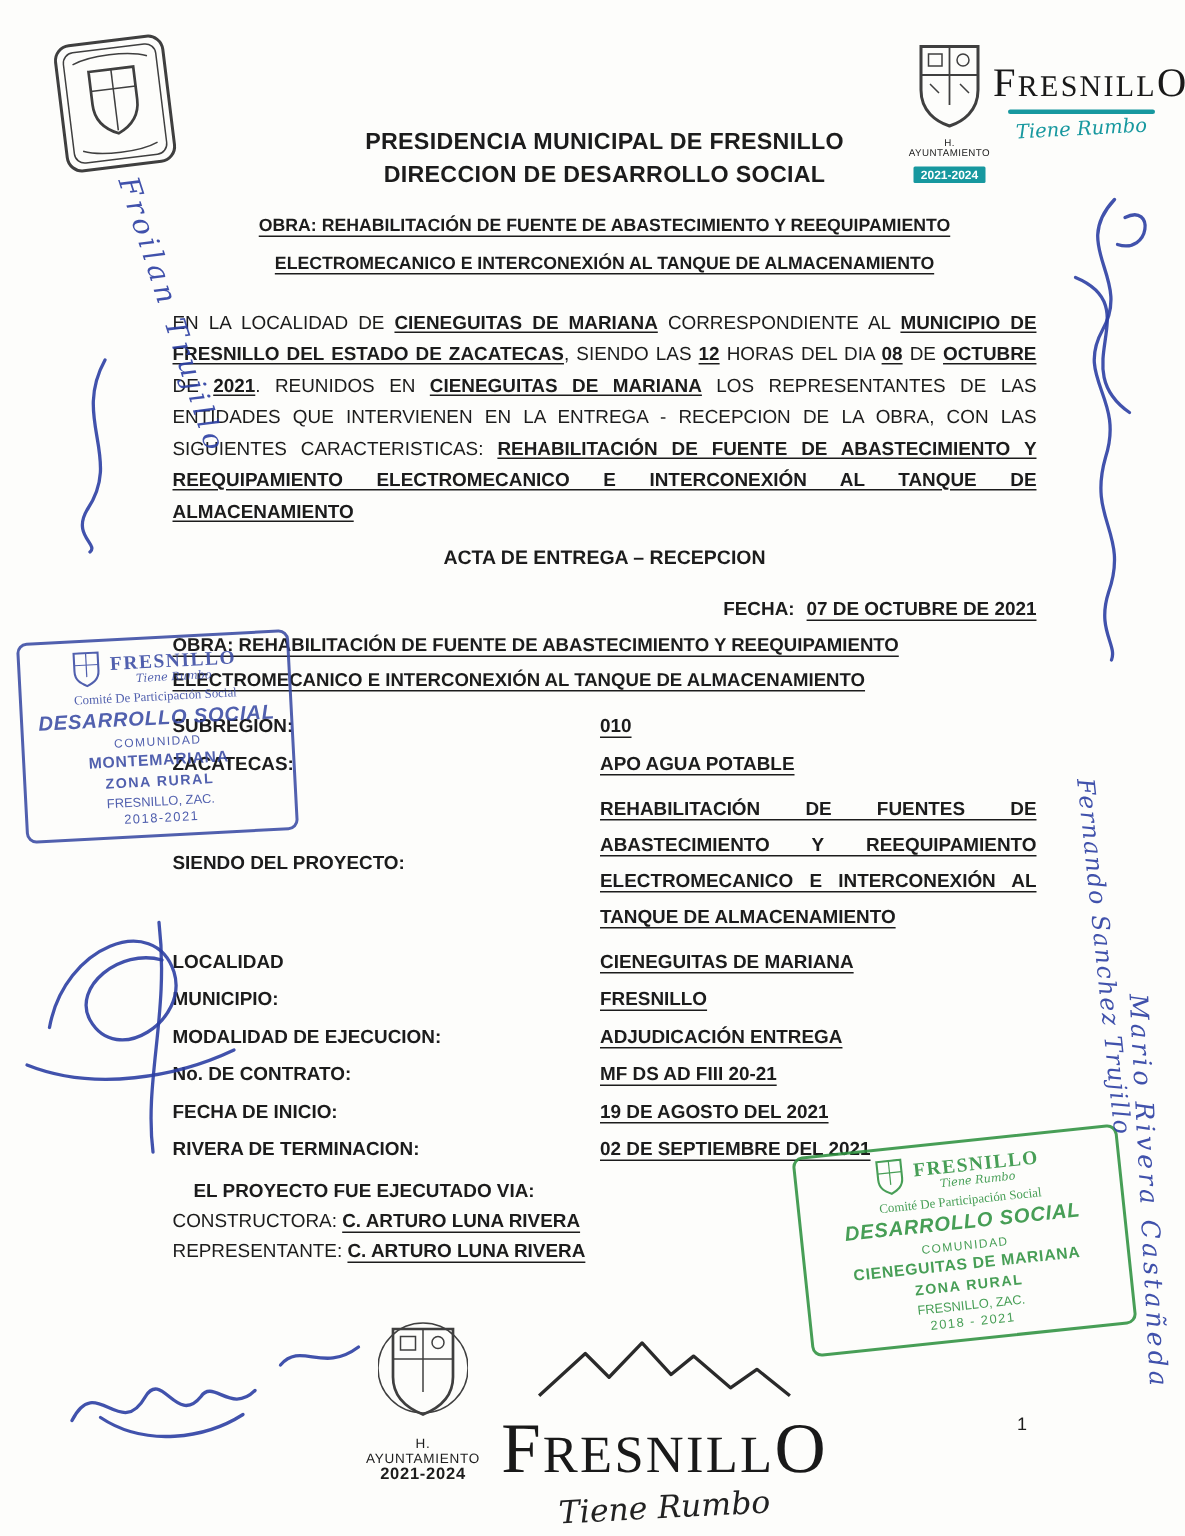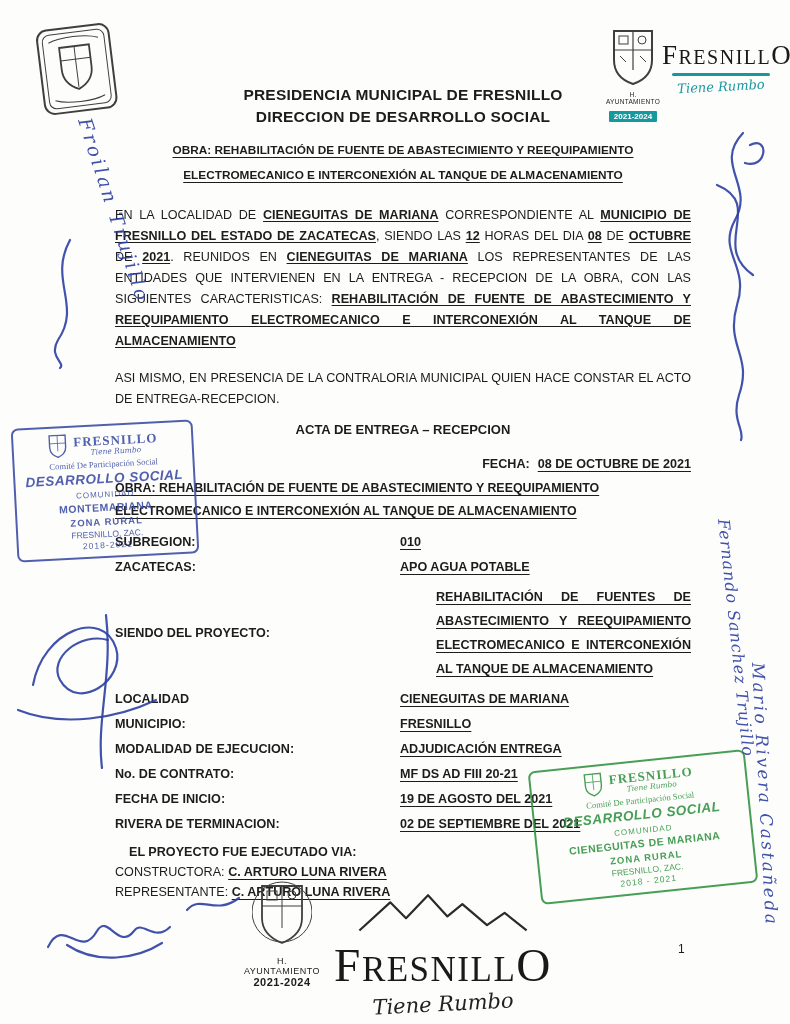--- a/index.html
+++ b/index.html
@@ -14,21 +14,21 @@
   .acta{text-align:center;font-weight:bold;font-size:13px;margin-top:10px;}
   .fecha-line{text-align:right;margin-top:20px;font-weight:bold;font-size:12.6px;}
   .fecha-line .val{text-decoration:underline;text-underline-offset:2.5px;margin-left:8px;}
   .obra2{margin-top:6px;font-weight:bold;font-size:12.4px;line-height:1.85;}
   .obra2 div{text-decoration:underline;text-underline-offset:3px;}
   .fields{margin-top:12px;font-size:12.6px;}
   .frow{display:flex;margin-bottom:11px;}
   .frow.center{align-items:center;}
   .flabel{width:285px;flex:none;font-weight:bold;}
   .fvalue{width:291px;font-weight:bold;text-decoration:underline;text-underline-offset:3px;}
-  .fvalue.justify{text-align:justify;line-height:24px;margin-left:36px;}
+  .fvalue.justify{text-align:justify;line-height:24px;}
   .ejecutado{margin-top:8px;font-size:12.6px;line-height:1.6;}
   .ej-intro{font-weight:bold;padding-left:14px;}
   .ej-val{font-weight:bold;text-decoration:underline;text-underline-offset:2.5px;}
   
   .seal-topleft{position:absolute;left:38px;top:24px;transform:rotate(-7deg);z-index:2;}
   .crest-topright{position:absolute;left:604px;top:28px;width:58px;text-align:center;z-index:2;}
   .ayto-small{font-size:6.5px;letter-spacing:.3px;margin-top:1px;}
   .years-chip{display:inline-block;background:#17989f;color:#fff;font-size:8px;font-weight:bold;
               padding:1px 5px;border-radius:1px;margin-top:1px;}
   .logo-topright{position:absolute;left:662px;top:40px;width:118px;text-align:center;z-index:2;}
@@ -112,26 +112,25 @@
       <div>DIRECCION DE DESARROLLO SOCIAL</div>
     </div>
 
     <div class="obra-head">
       <div>OBRA: REHABILITACIÓN DE FUENTE DE ABASTECIMIENTO Y REEQUIPAMIENTO</div>
       <div>ELECTROMECANICO E INTERCONEXIÓN AL TANQUE DE ALMACENAMIENTO</div>
     </div>
 
     <p class="para"><span>EN LA LOCALIDAD DE </span><span class="bold-u">CIENEGUITAS DE MARIANA</span><span> CORRESPONDIENTE AL </span><span class="bold-u">MUNICIPIO DE FRESNILLO DEL ESTADO DE ZACATECAS</span><span>, SIENDO LAS </span><span class="bold-u">12</span><span> HORAS DEL DIA </span><span class="bold-u">08</span><span> DE </span><span class="bold-u">OCTUBRE</span><span> DE </span><span class="bold-u">2021</span><span>. REUNIDOS EN </span><span class="bold-u">CIENEGUITAS DE MARIANA</span><span>  LOS REPRESENTANTES DE LAS ENTIDADES QUE INTERVIENEN EN LA ENTREGA - RECEPCION DE LA OBRA, CON LAS SIGUIENTES CARACTERISTICAS: </span><span class="bold-u">REHABILITACIÓN DE FUENTE DE ABASTECIMIENTO Y REEQUIPAMIENTO ELECTROMECANICO E INTERCONEXIÓN AL TANQUE DE ALMACENAMIENTO</span></p>
 
-    <p class="para">ASI MISMO, EN PRESENCIA DE LA CONTRALORIA MUNICIPAL QUIEN HACE CONSTAR EL ACTO DE ENTREGA-RECEPCION.</p>
 
     <div class="acta">ACTA DE ENTREGA – RECEPCION</div>
 
     <div class="fecha-line">
-      <span>FECHA:</span><span class="val">08 DE OCTUBRE DE 2021</span>
+      <span>FECHA:</span><span class="val">07 DE OCTUBRE DE 2021</span>
     </div>
 
     <div class="obra2">
       <div>OBRA: REHABILITACIÓN DE FUENTE DE ABASTECIMIENTO Y REEQUIPAMIENTO</div>
       <div>ELECTROMECANICO E INTERCONEXIÓN AL TANQUE DE ALMACENAMIENTO</div>
     </div>
 
     <div class="fields">
       <div class="frow">
         <div class="flabel">SUBREGION:</div>

